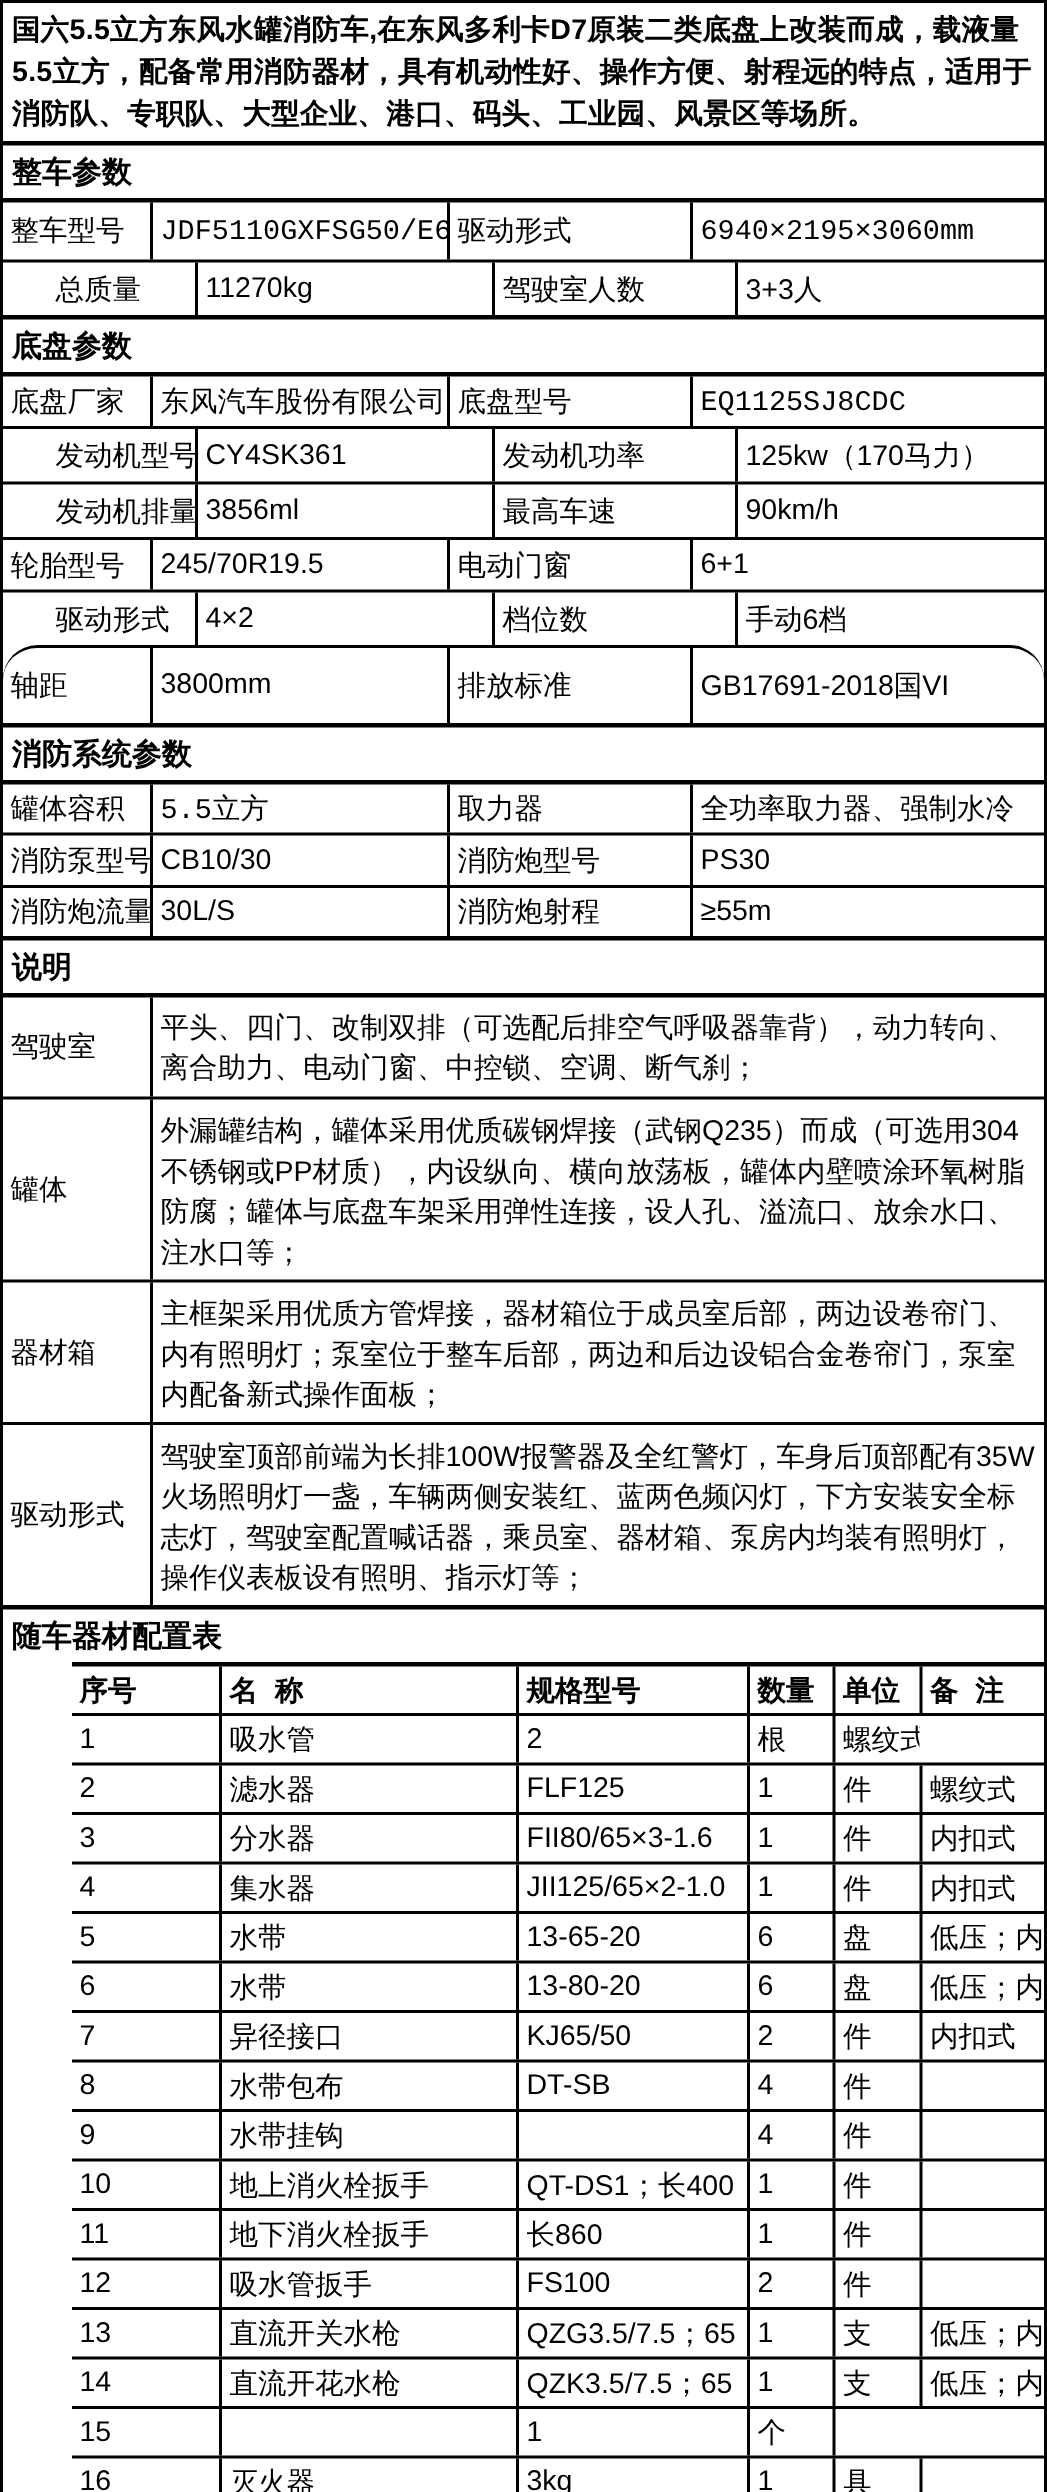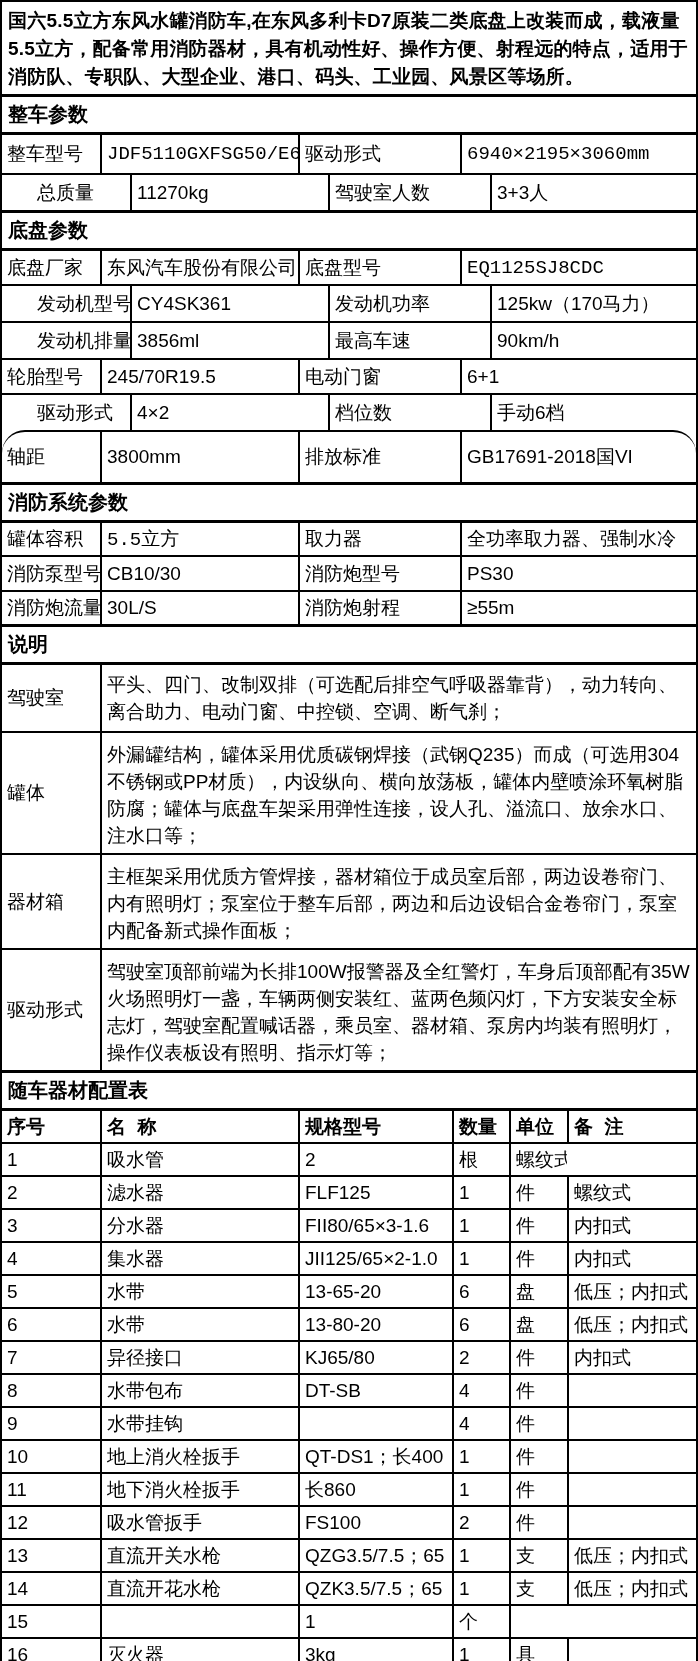--- a/index.html
+++ b/index.html
@@ -4,21 +4,21 @@
 <style>
   html,body{margin:0;padding:0;background:#ffffff;}
   body{width:698px;font-family:"Liberation Sans","DejaVu Sans",sans-serif;color:#000;}
   .sheet{width:698px;box-sizing:border-box;border:2px solid #000;background:#fff;}
   .intro{font-size:19px;line-height:28px;padding:5px 6px 3px 6px;letter-spacing:0.2px;font-weight:bold;}
   .sec-hdr{font-size:20px;font-weight:bold;padding:4px 6px;border-top:3px solid #000;
            display:flex;align-items:center;min-height:24px;}
   .prow,.nrow,.erow{display:grid;border-top:2px solid #000;}
   .prow{grid-template-columns:98px 198px 162px 1fr;}
   .nrow{grid-template-columns:98px 1fr;}
-  .erow{grid-template-columns:98px 198px 154px 57px 58px 1fr;}
+  .erow{grid-template-columns:98px 198px 154px 57px 58px 1fr;margin-left:46px;}
   .cell{display:flex;align-items:center;padding:2px 5px;font-size:19px;overflow:hidden;
         white-space:nowrap;}
   .cell + .cell{border-left:2px solid #000;}
   .wrap{white-space:normal;line-height:27px;align-items:flex-start;padding-top:8px;padding-bottom:4px;}
   .h38{min-height:38px;} .h35{min-height:35px;padding-left:30px;} .h33{min-height:33px;} .h32{min-height:32px;}
   .h50{min-height:50px;border-radius:23px;}
   .n1{min-height:59px;} .n2{min-height:115px;} .n3{min-height:74px;} .n4{min-height:111px;}
   .ehdr .cell{font-weight:bold;}
   .erow .cell{height:31px;padding-top:0;padding-bottom:0;}
   .thick{border-top-width:3px;font-family:Liberation Mono, monospace;}
@@ -173,21 +173,21 @@
     <div class="cell">6</div>
     <div class="cell">水带</div>
     <div class="cell">13-80-20</div>
     <div class="cell">6</div>
     <div class="cell">盘</div>
     <div class="cell">低压；内扣式</div>
   </div>
   <div class="erow">
     <div class="cell">7</div>
     <div class="cell">异径接口</div>
-    <div class="cell">KJ65/80</div>
+    <div class="cell">KJ65/50</div>
     <div class="cell">2</div>
     <div class="cell">件</div>
     <div class="cell">内扣式</div>
   </div>
   <div class="erow">
     <div class="cell">8</div>
     <div class="cell">水带包布</div>
     <div class="cell">DT-SB</div>
     <div class="cell">4</div>
     <div class="cell">件</div>

